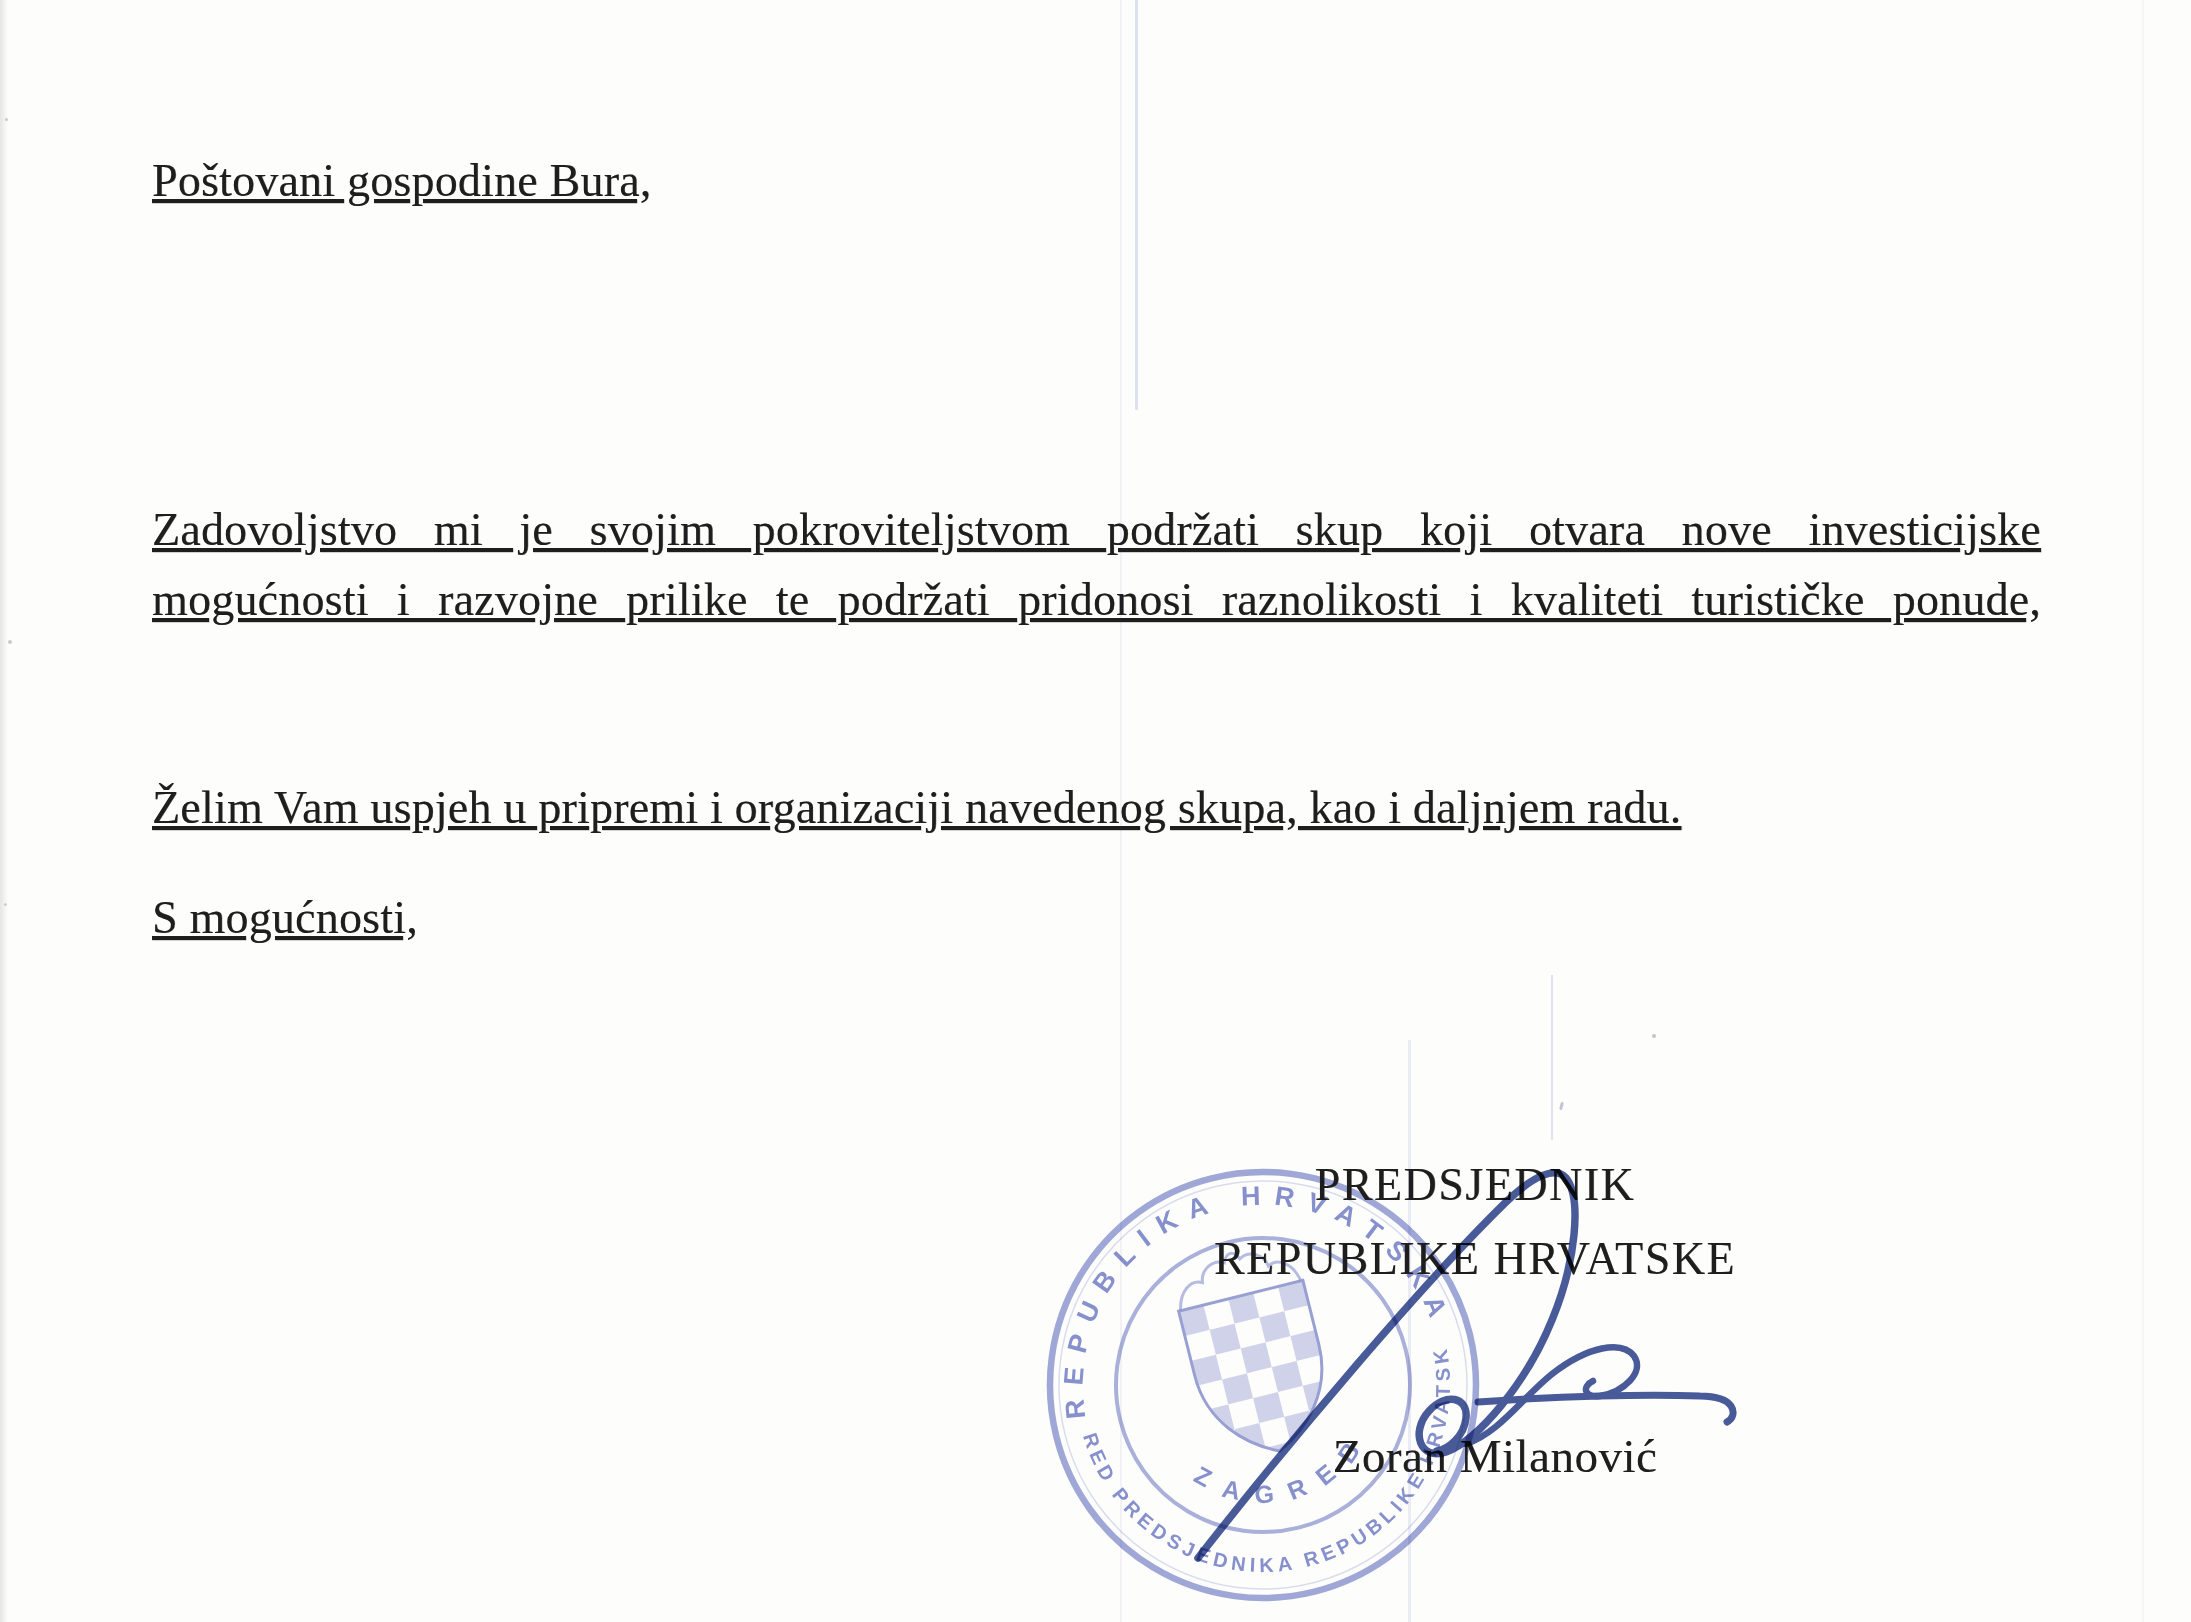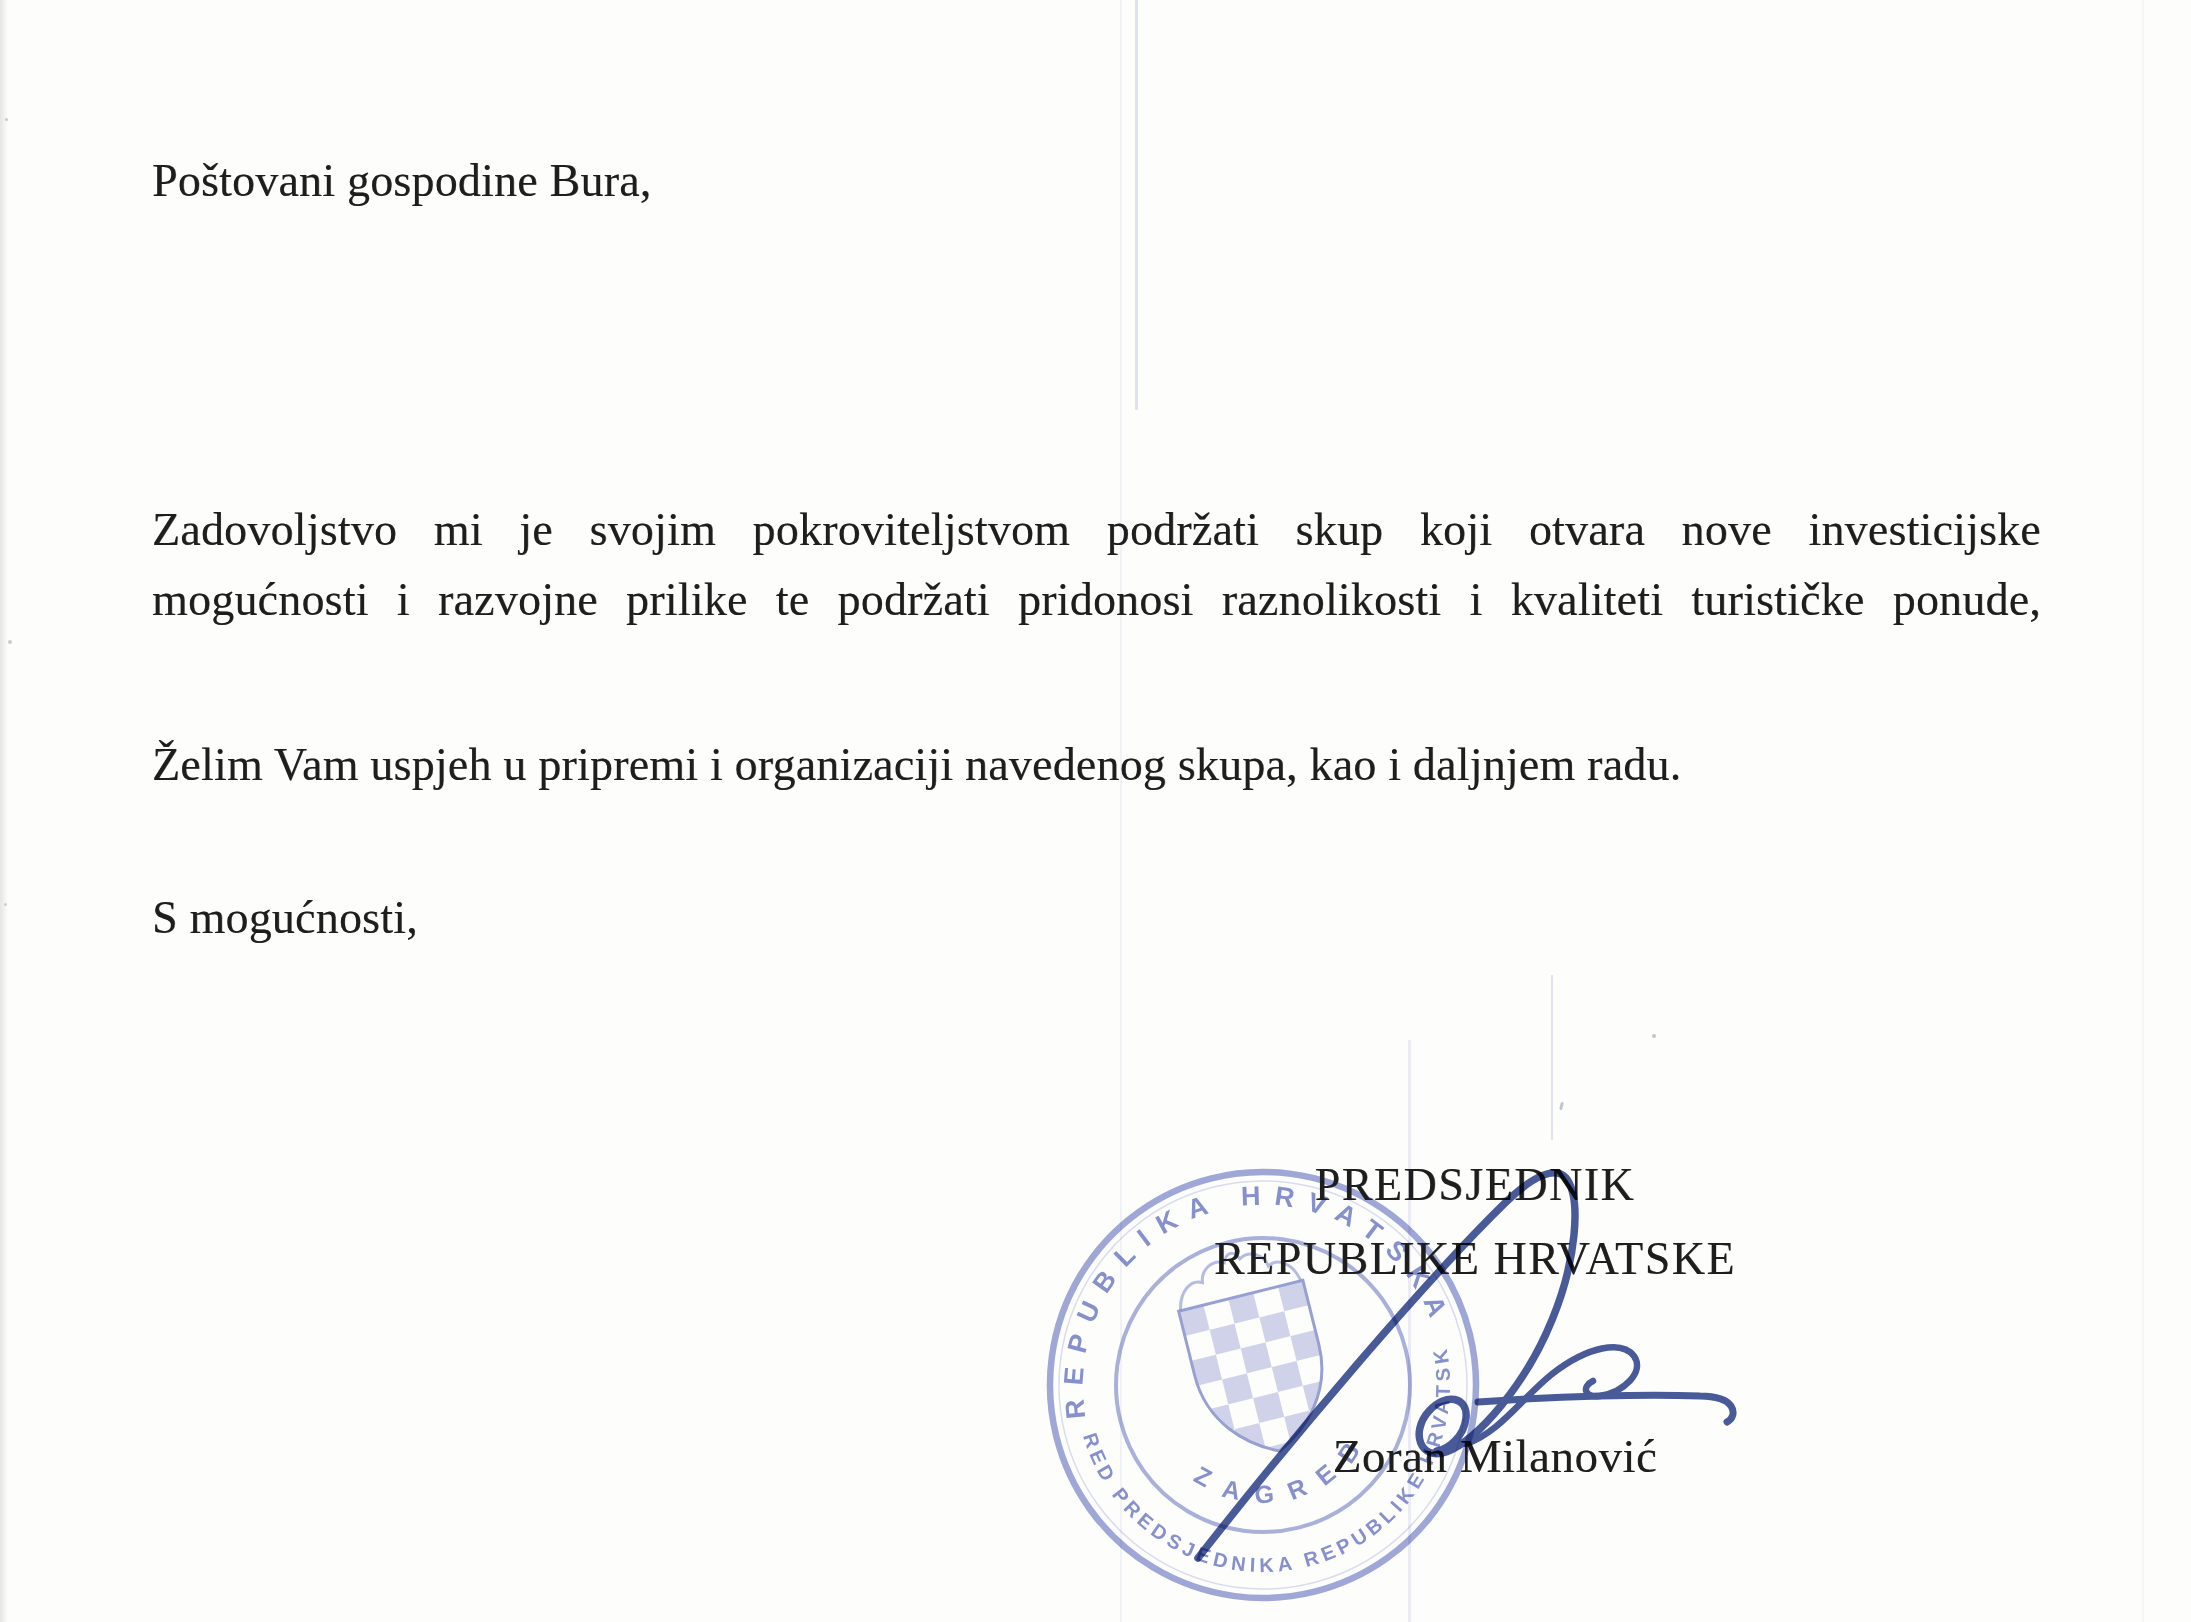--- a/index.html
+++ b/index.html
@@ -11,27 +11,28 @@
     font-family:"Liberation Serif","DejaVu Serif",serif;
     color:var(--c-text,#1e1e1e);
   }
   
   .textblock{
     position:absolute;left:152px;right:150px;
     font-size:46px;line-height:70px;
     text-shadow:0.4px 0.4px 0.5px rgba(10,10,10,0.45);
     letter-spacing:0.2px;
     white-space:normal;
+    text-decoration:underline;
   }
   .line{display:block;}
   .line.j{text-align:justify;text-align-last:justify;}
   .salutation{top:146px;}
   .para1{top:283px;}
   .para2{top:495px;}
-  .para3{top:730px;}
+  .para3{top:773px;}
   .closing{top:883px;}
   
   .sigblock{
     position:absolute;left:1095px;top:1148px;width:760px;
     text-align:center;font-size:46px;line-height:74px;
     letter-spacing:1.5px;
     text-shadow:0.4px 0.4px 0.5px rgba(10,10,10,0.45);
   }
   .signername{
     position:absolute;left:1115px;top:1428px;width:760px;

